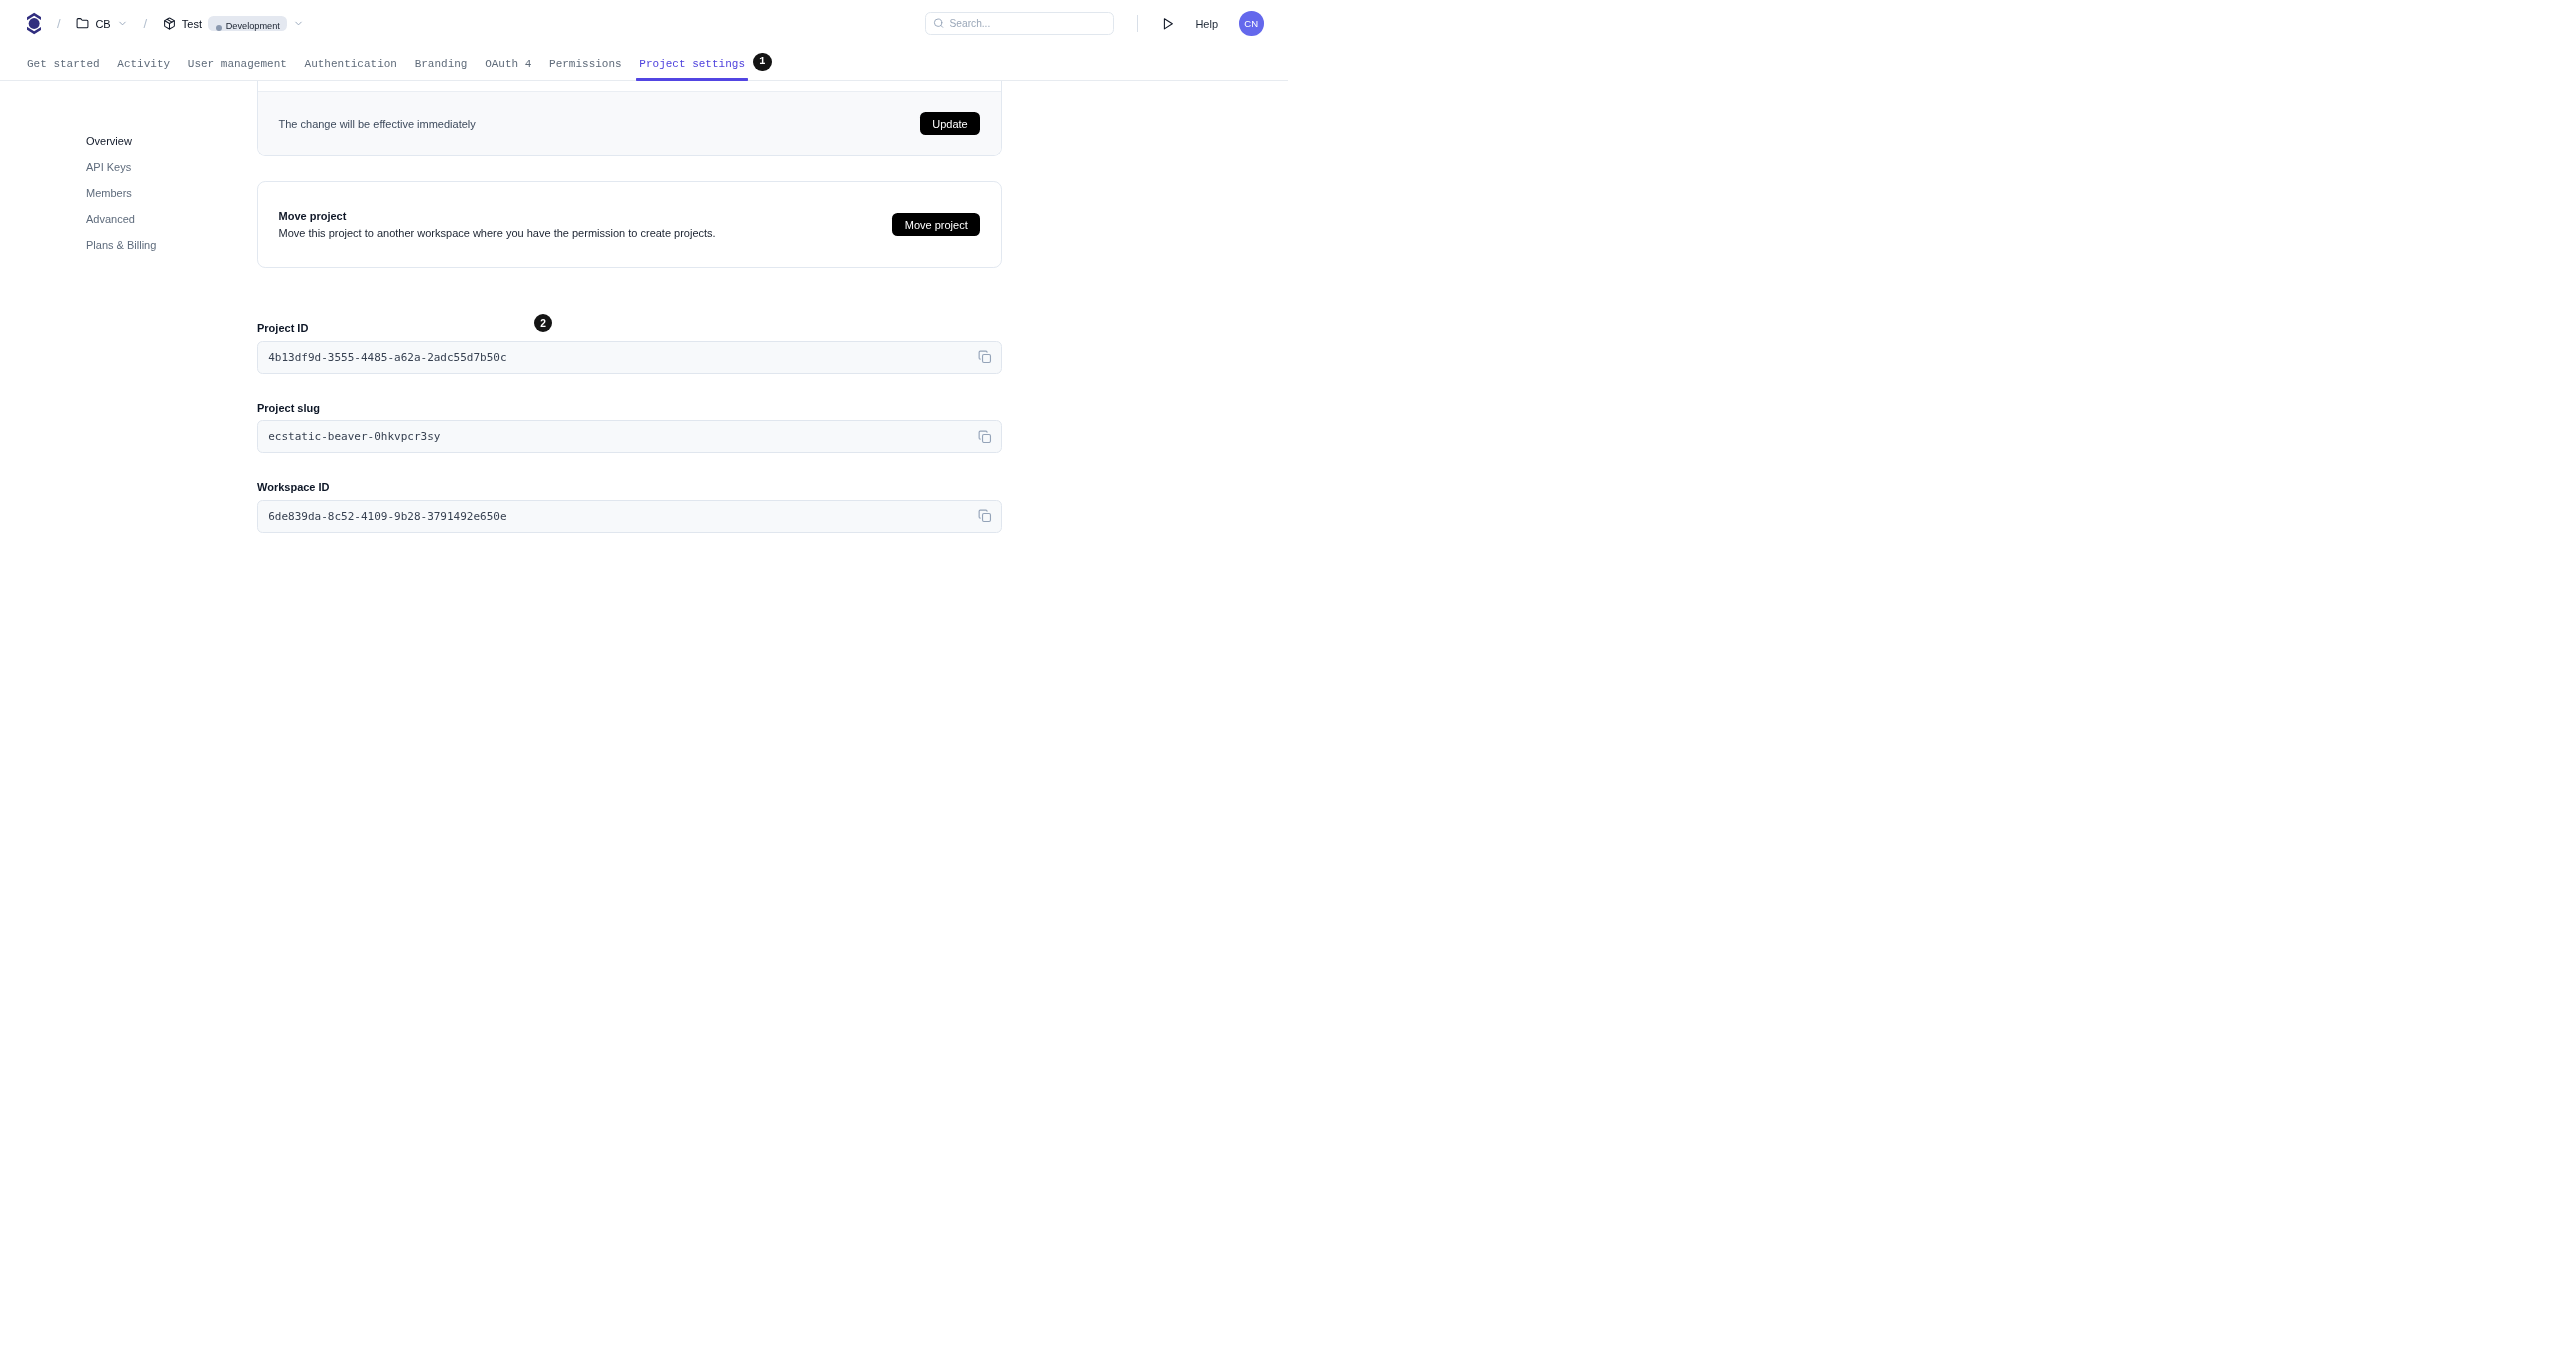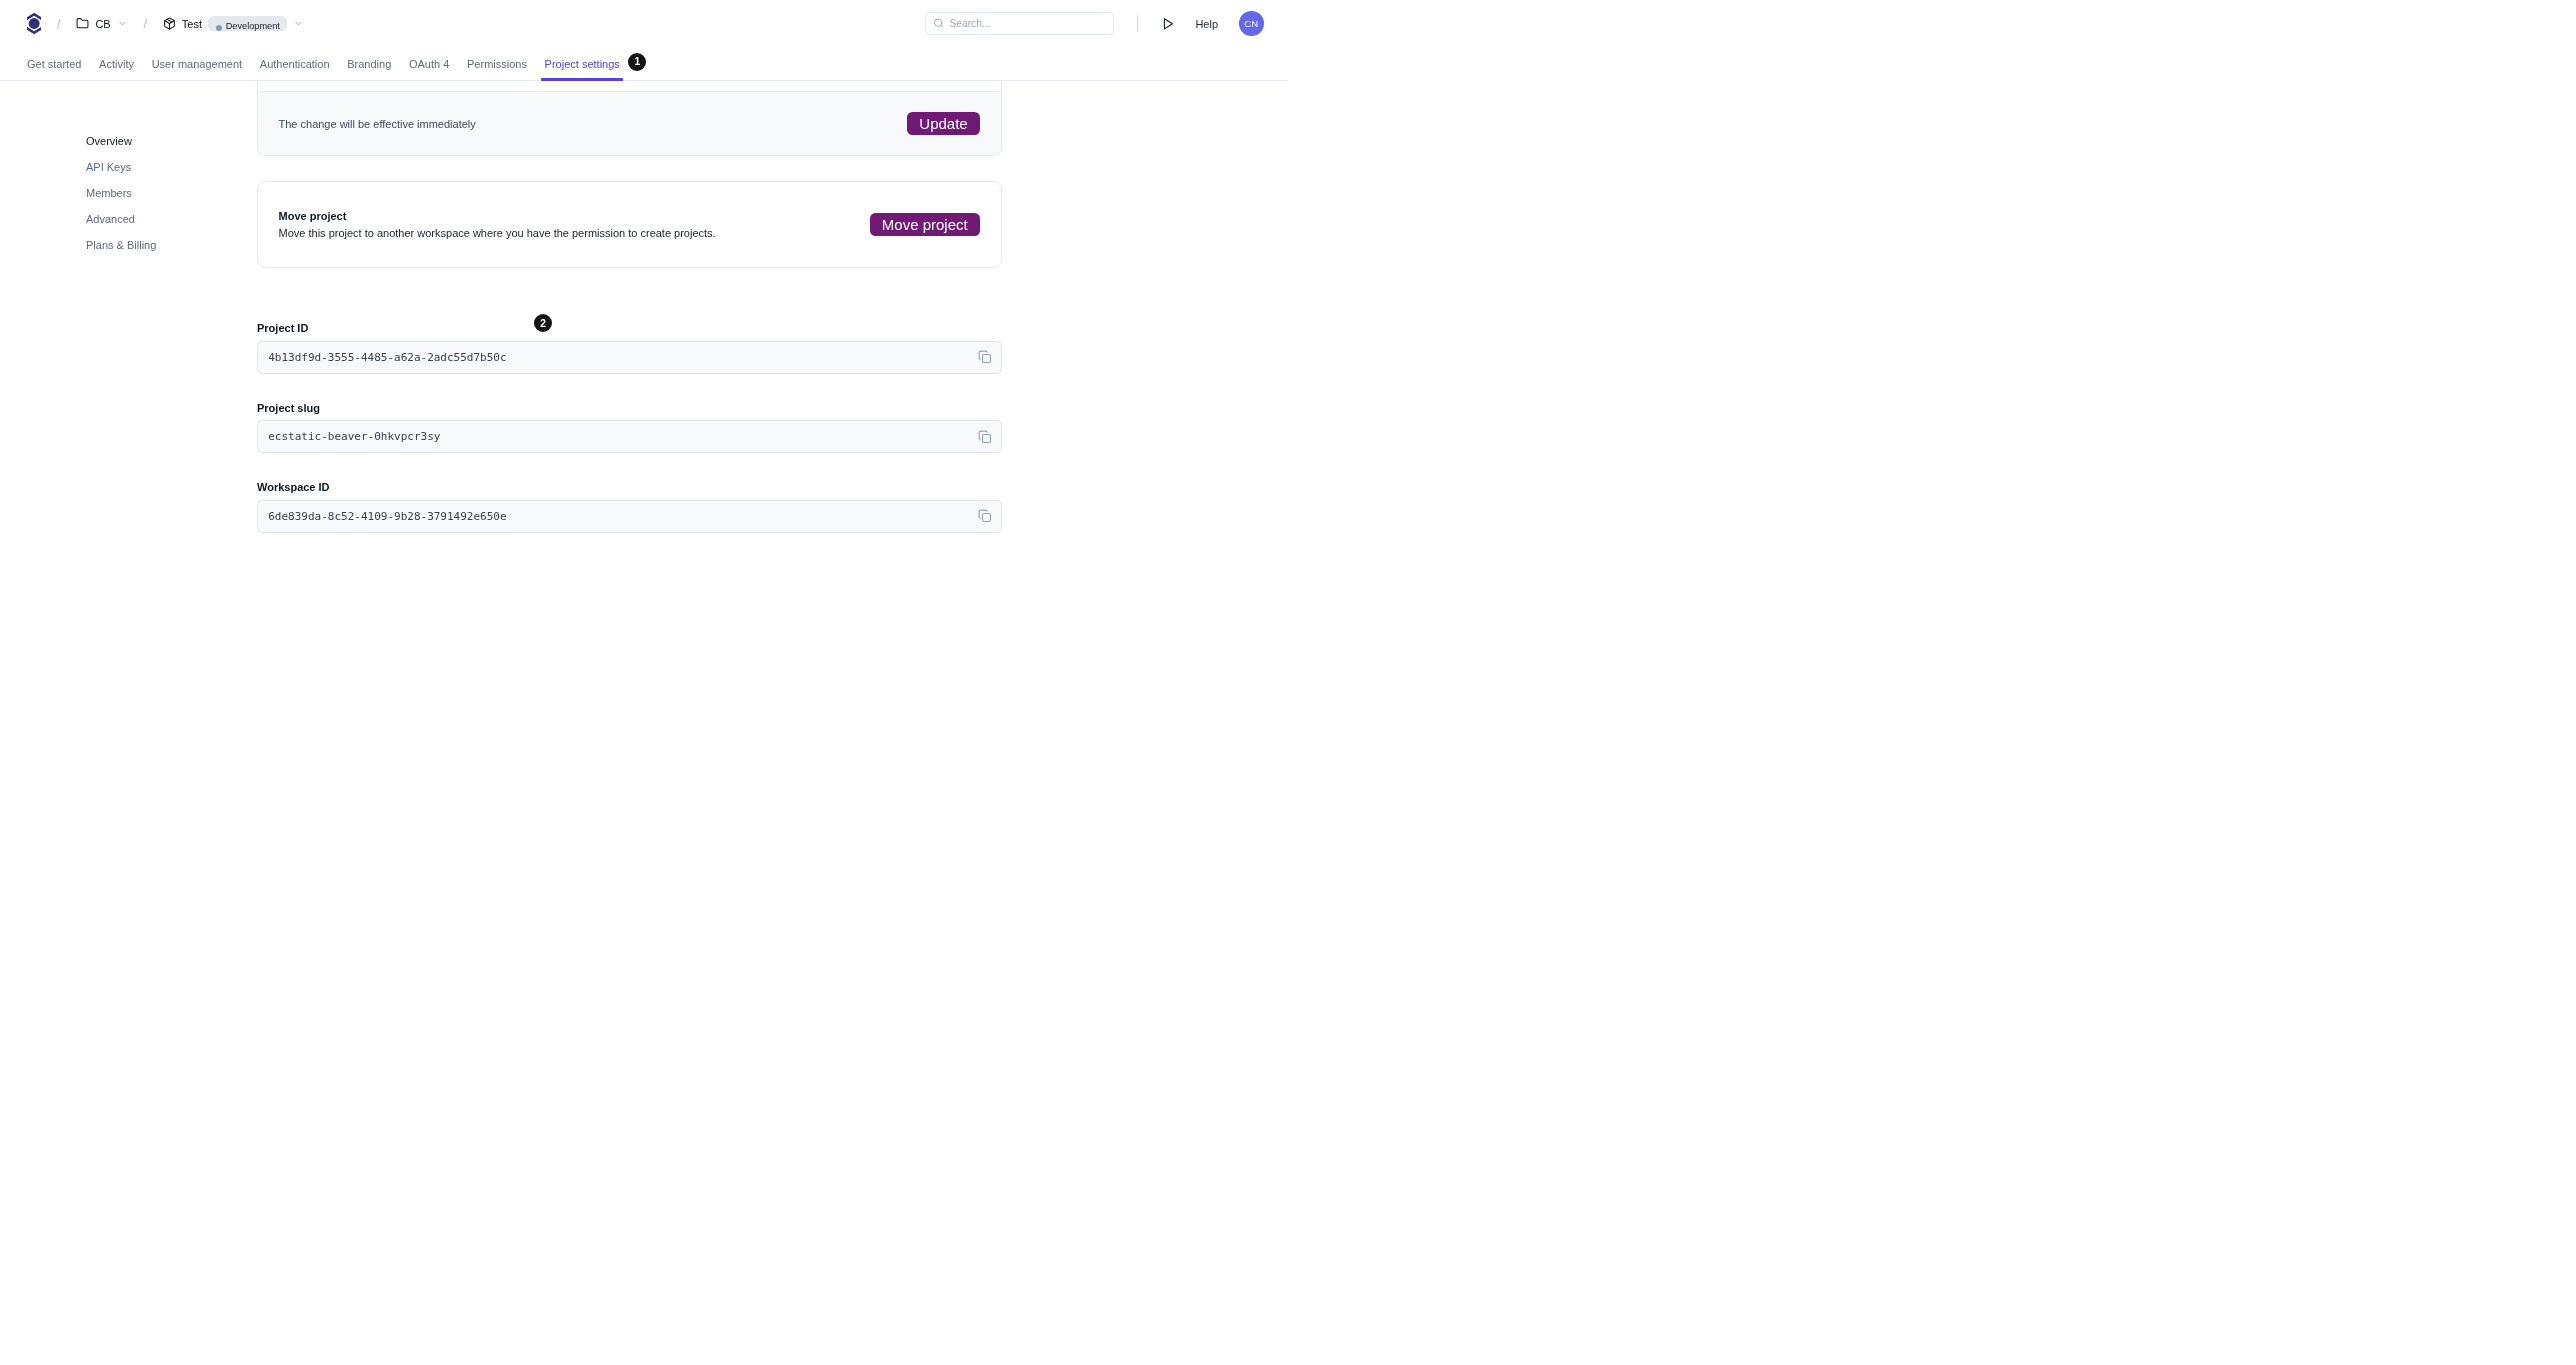--- a/index.html
+++ b/index.html
@@ -40,21 +40,21 @@
   .avatar {
     width:24.5px; height:24.5px; border-radius:50%; background:#6468ec; color:#fff;
     font-size:9.5px; font-weight:500; display:flex; align-items:center; justify-content:center;
     cursor:pointer; letter-spacing:0.2px;
   }
 
   
   .tabs {
     position:absolute; top:47px; left:0; right:0; height:34px;
     display:flex; align-items:flex-start; gap:17.7px; padding-left:27px;
-    border-bottom:0.7px solid #e7ebf0; background:#fff;
+    border-bottom:0.7px solid #e7ebf0; background:#fff;font-family:Liberation Mono, monospace;
   }
   .tab { position:relative; font-size:11px; color:#5f6b7a; height:100%;
          display:flex; align-items:center; cursor:pointer; white-space:nowrap; }
   .tab.active { color:#4f42dd; }
   .tab.active .underline {
     position:absolute; left:-3.4px; right:-3.4px; bottom:-0.7px; height:2.7px;
     background:#5245e2; border-radius:0.7px;
   }
 
   .annotation-badge {
@@ -80,21 +80,21 @@
   }
   .update-footer {
     position:absolute; left:0; right:0; bottom:0; height:64px;
     background:#f8f9fb; border-top:0.7px solid #eaeef3; border-radius:0 0 7.5px 7.5px;
     display:flex; align-items:center; justify-content:space-between; padding:0 21px 0 20.5px;
   }
   .muted-msg { font-size:11px; color:#3d4a5c; }
 
   .btn {
     height:23px; padding:0 12.3px; border:none; border-radius:5.5px;
-    background:#701a75; color:#fff; font-size:15px; font-weight:500;
+    background:#000000; color:#fff; font-size:11px; font-weight:500;
     font-family:"Liberation Sans", sans-serif; cursor:pointer; white-space:nowrap;
   }
 
   .move-card {
     position:absolute; top:181px; left:0; width:745px; height:87px;
     background:#fff; border:0.7px solid #e2e8f0; border-radius:8.2px;
     display:flex; align-items:center; justify-content:space-between; padding:0 21px 0 20.5px;gap:28px;
   }
   .move-title { font-size:11px; font-weight:700; color:#101828; margin-bottom:5.5px; }
   .move-desc { font-size:11px; color:#1a2230; }

